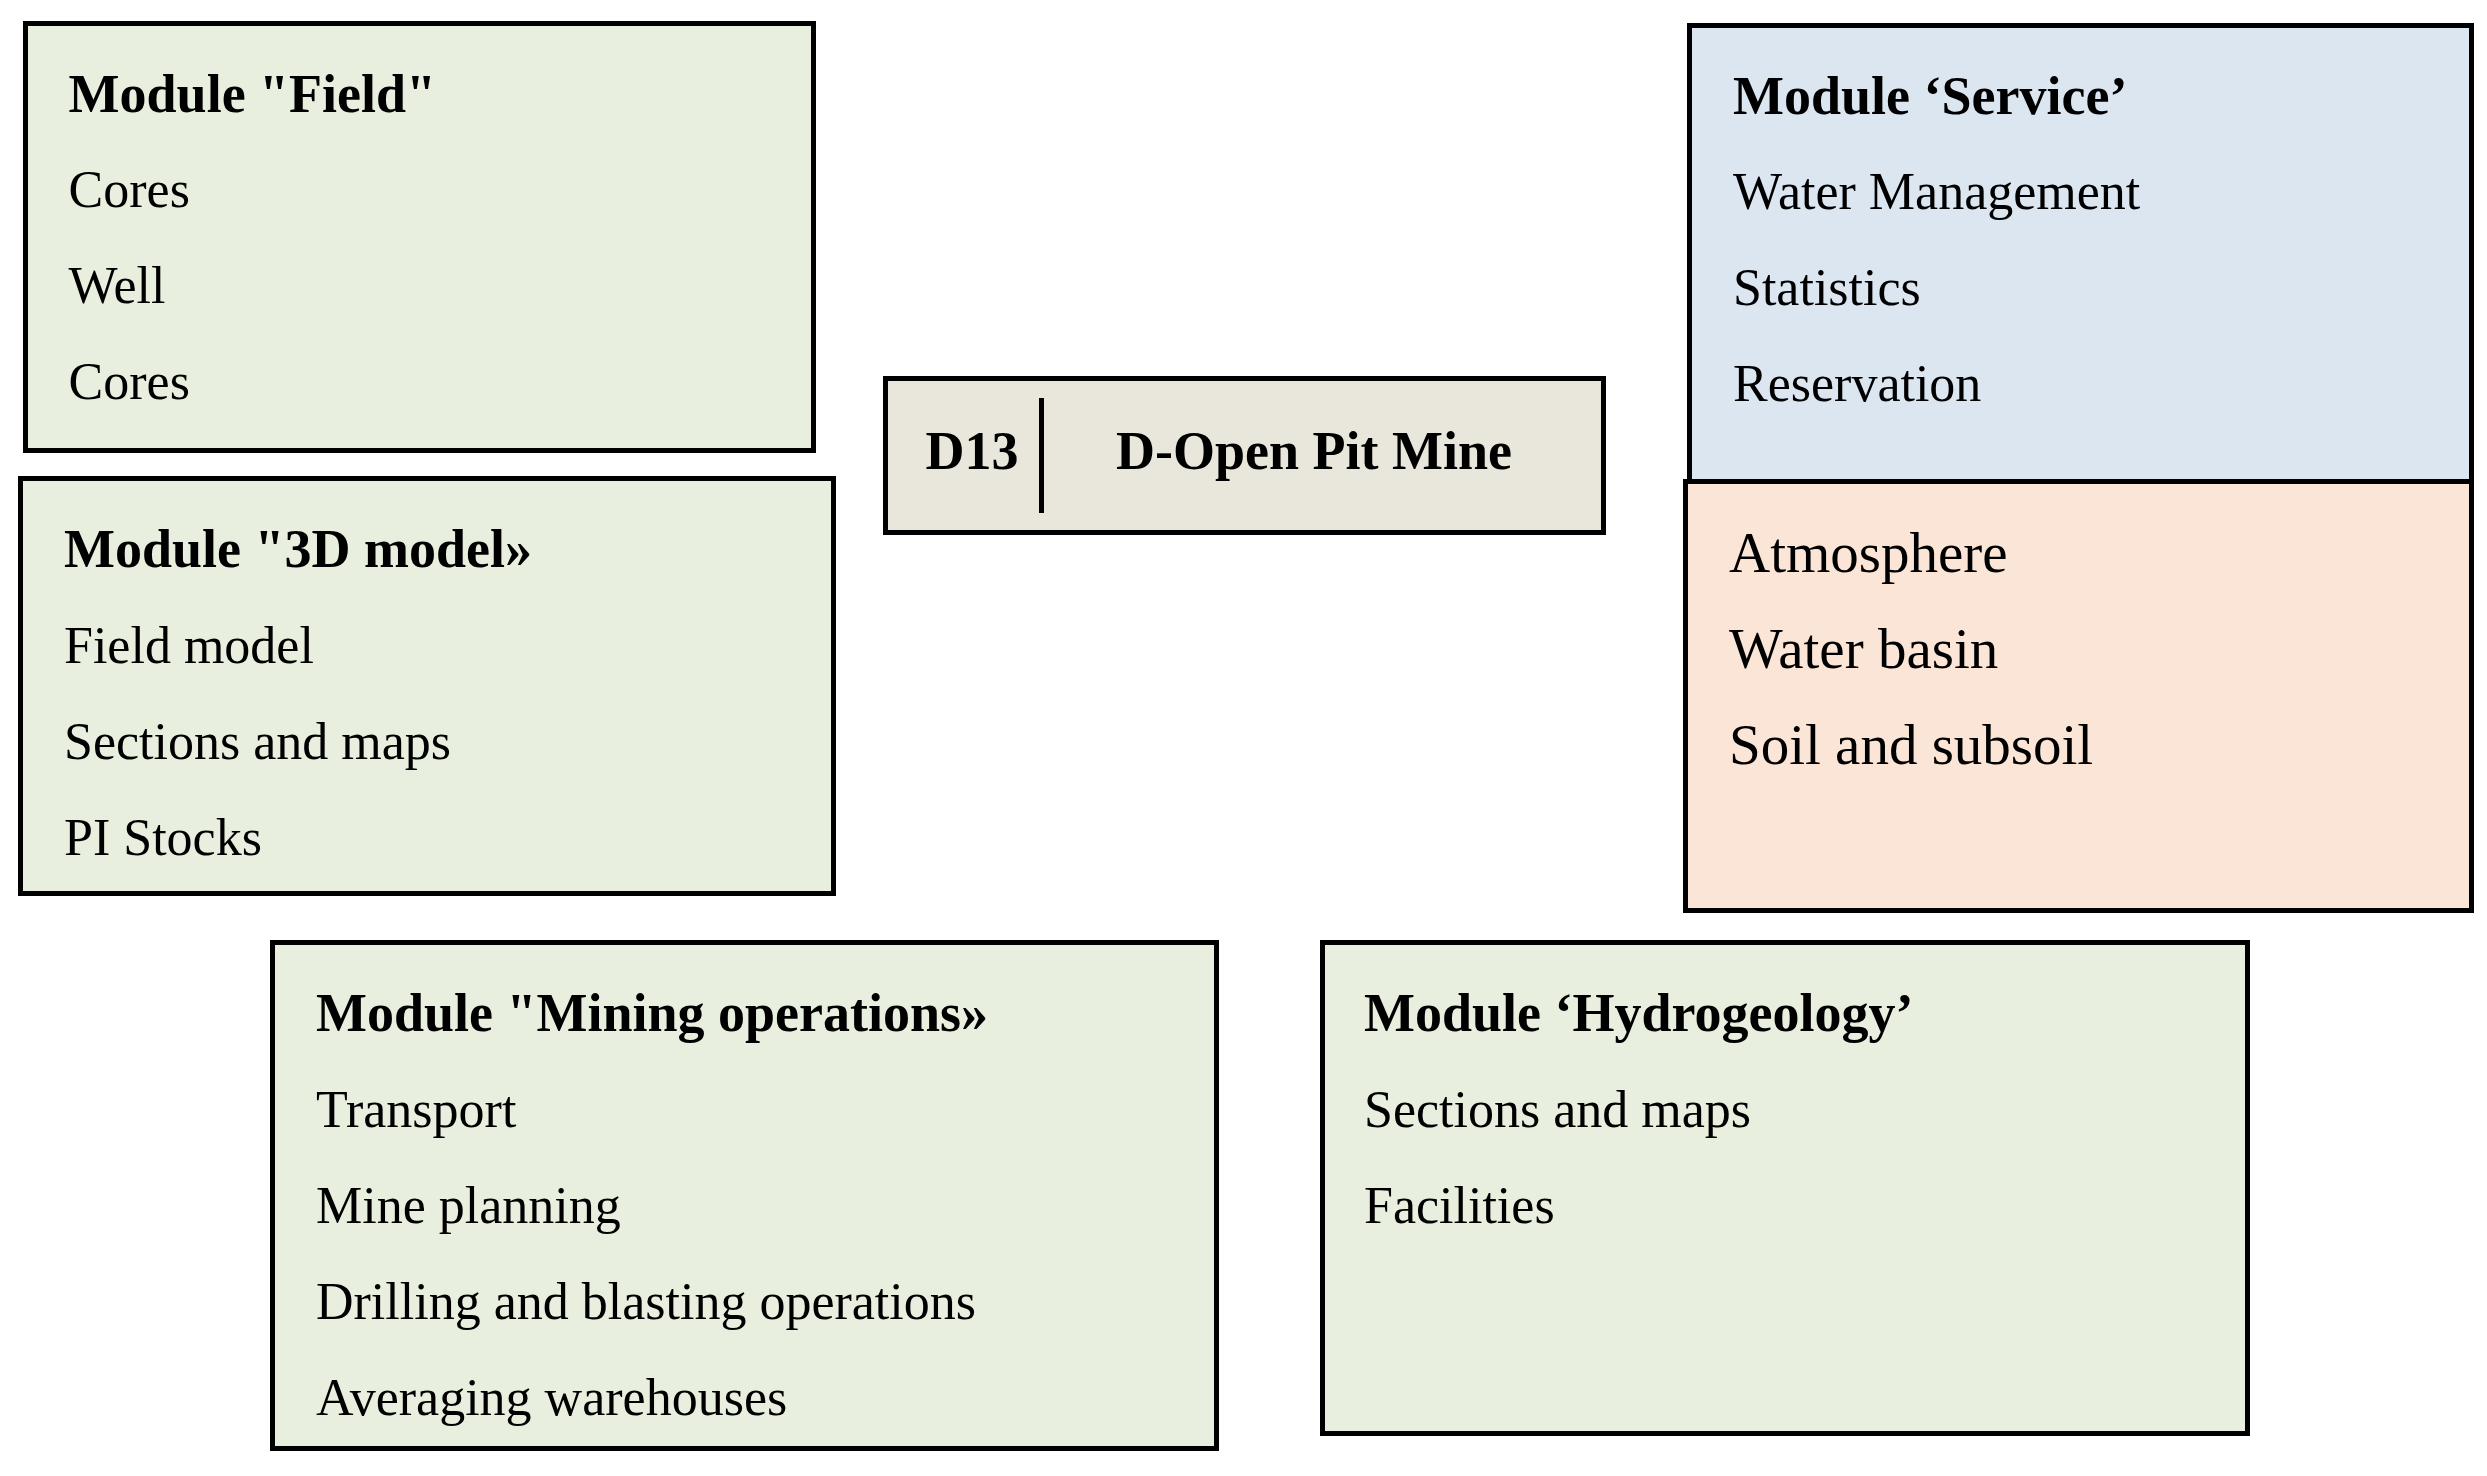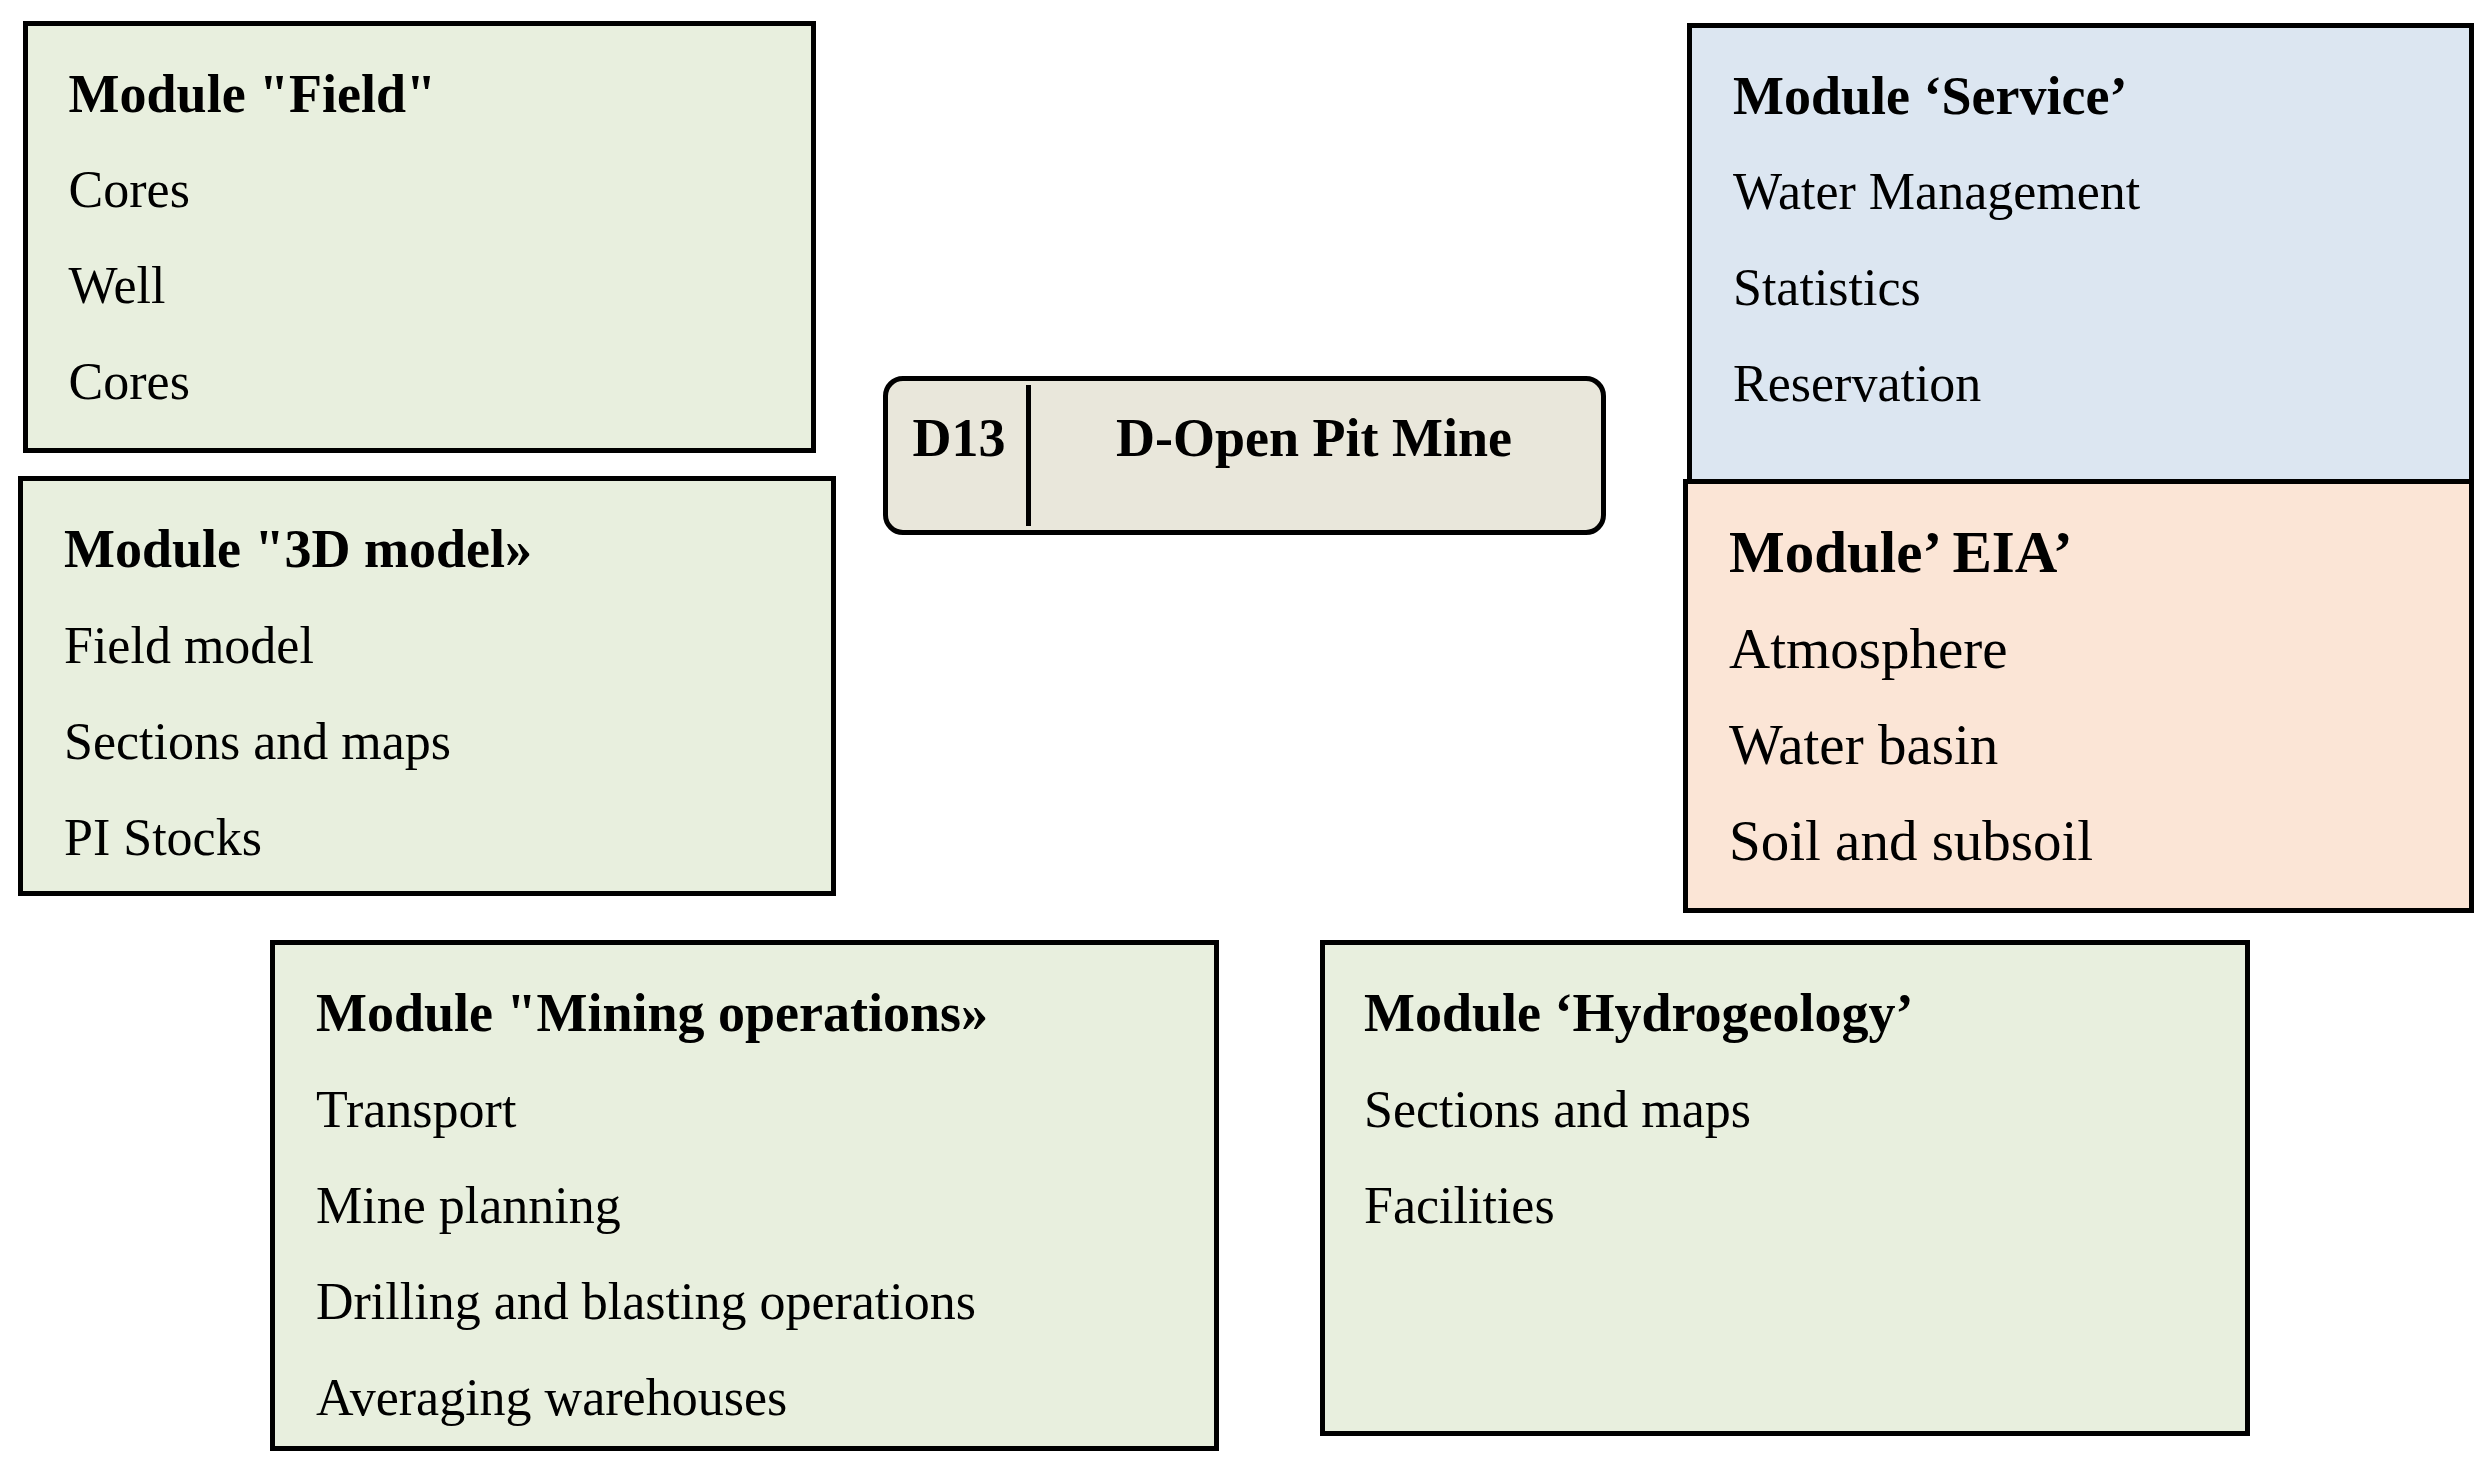--- a/index.html
+++ b/index.html
@@ -34,22 +34,21 @@
   #box-mining  { left: 270px;  top: 940px; width: 949px; height: 511px; background: #E8EFDE; }
   #box-hydro   { left: 1320px; top: 940px; width: 930px; height: 496px; background: #E8EFDE; padding-left: 39px; }
 
   #box-eia .row { font-size: 57px; }
   #box-eia .row.heading { font-size: 59px; }
 
   #box-center {
     left: 883px; top: 376px; width: 723px; height: 159px;
     background: #E9E7DB;
     display: flex;
-    padding: 4px;
-    border-radius: 20px;
+    padding: 17px;
   }
   .cell {
     display: flex;
     justify-content: center;
     align-items: flex-start;
     padding-top: 19px;
     font-weight: bold;
     font-size: 54px;
     line-height: 69px;
     box-sizing: border-box;
@@ -83,21 +82,20 @@
   </div>
 
   <div class="box" id="box-service">
     <div class="row heading">Module ‘Service’</div>
     <div class="row">Water Management</div>
     <div class="row">Statistics</div>
     <div class="row">Reservation</div>
   </div>
 
   <div class="box" id="box-eia">
-    <div class="row heading">Module’ EIA’</div>
     <div class="row">Atmosphere</div>
     <div class="row">Water basin</div>
     <div class="row">Soil and subsoil</div>
   </div>
 
   <div class="box" id="box-mining">
     <div class="row heading">Module "Mining operations»</div>
     <div class="row">Transport</div>
     <div class="row">Mine planning</div>
     <div class="row">Drilling and blasting operations</div>

